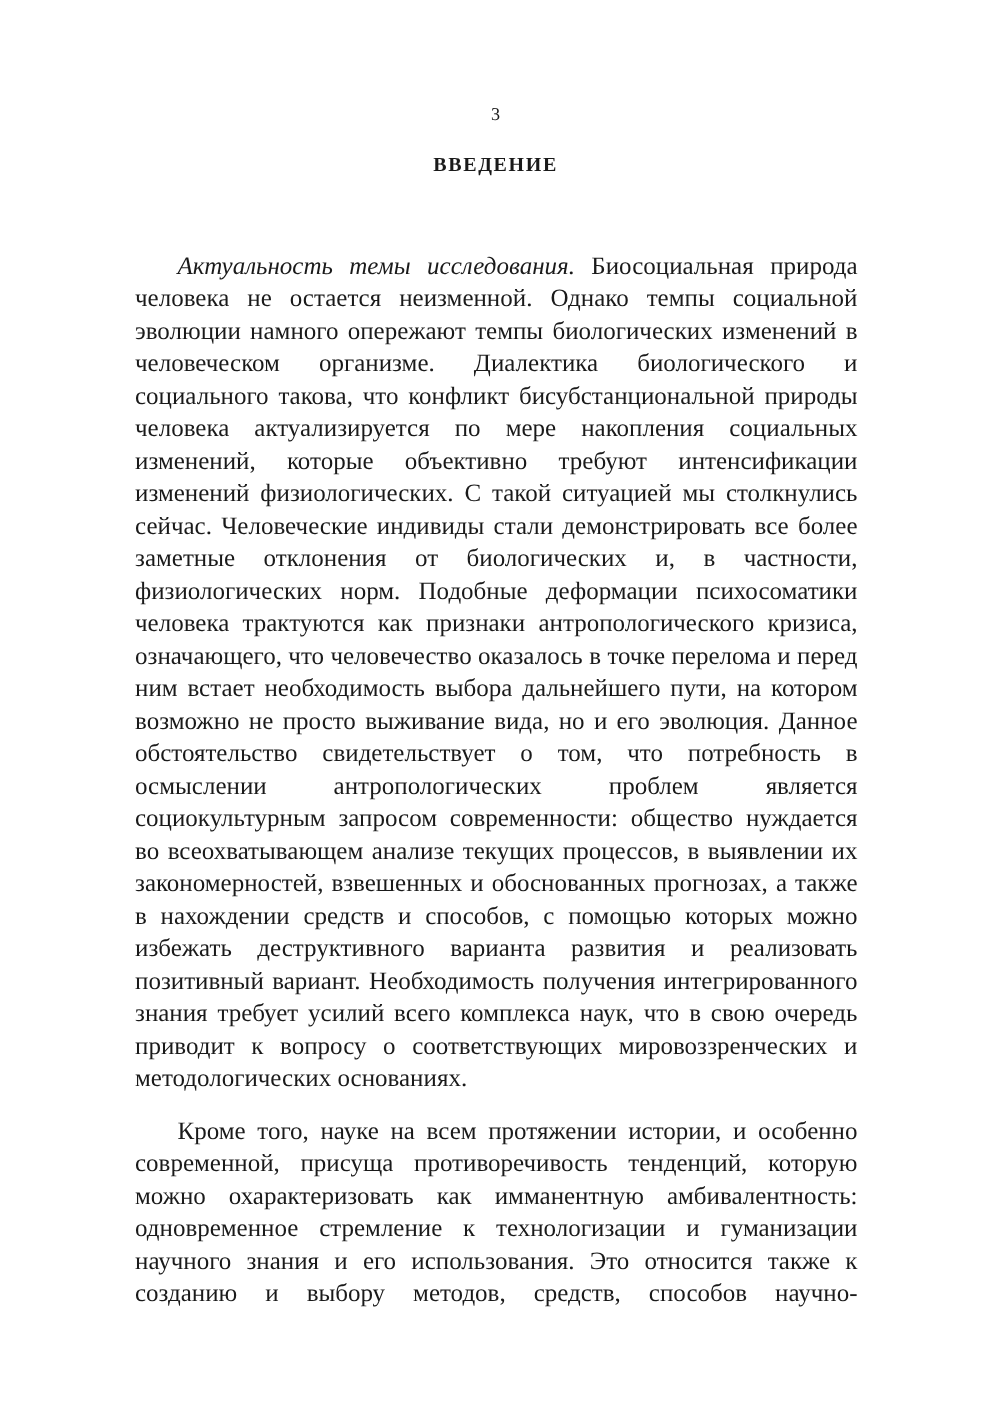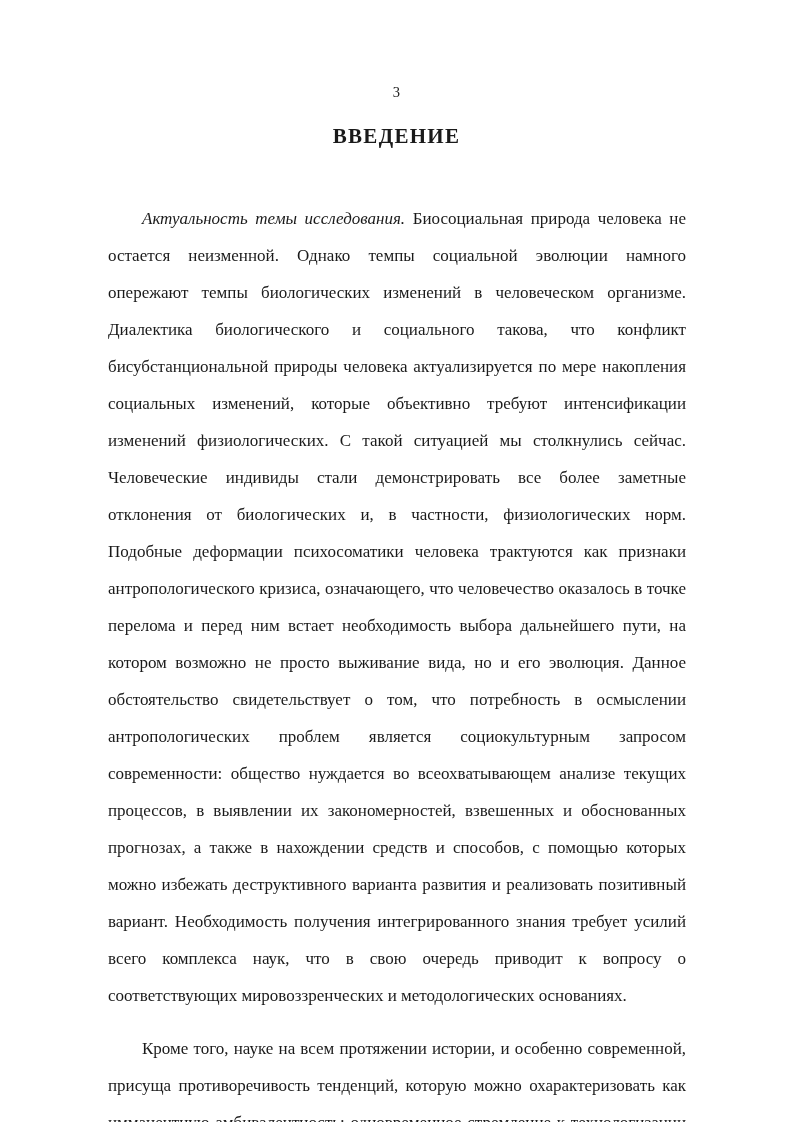--- a/index.html
+++ b/index.html
@@ -27,36 +27,36 @@
     text-align: center;
     font-size: 14.5px;
     letter-spacing: 0.2px;
   }
   .doc-title {
     position: absolute;
     top: 124px;
     left: 0;
     right: 0;
     text-align: center;
-    font-size: 21px;
+    font-size: 16px;
     font-weight: bold;
     letter-spacing: 1.3px;
   }
   .body-text {
     position: absolute;
     top: 200px;
     left: 108px;
     width: 578px;
   }
   p.para {
     margin: 0 0 0 0;
     text-align: justify;
     text-justify: inter-word;
-    font-size: 17px;
-    line-height: 37px;
+    font-size: 20px;
+    line-height: 26px;
     text-indent: 34px;
     hyphens: manual;
   }
   p.para + p.para {
     margin-top: 16px;
   }
   .ital {
     font-style: italic;
   }
   

